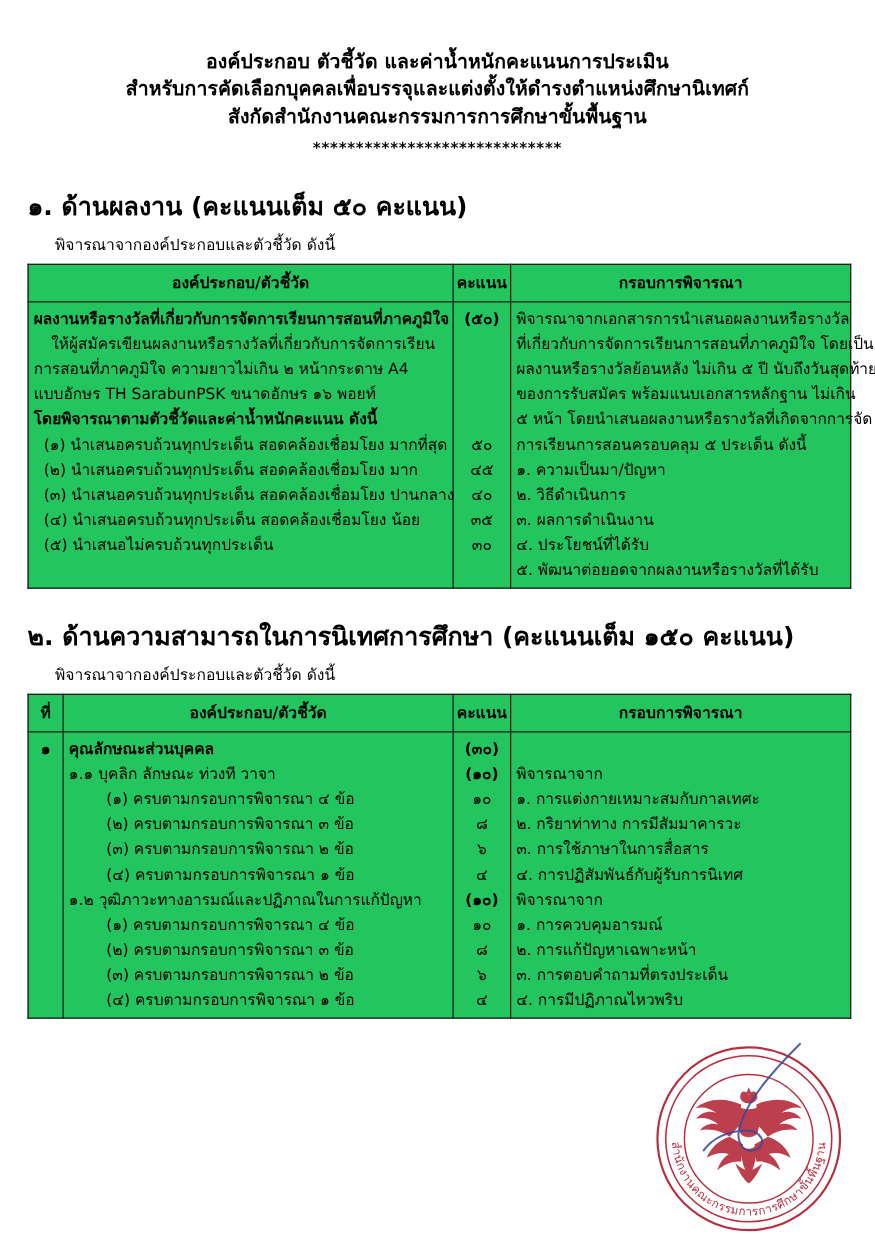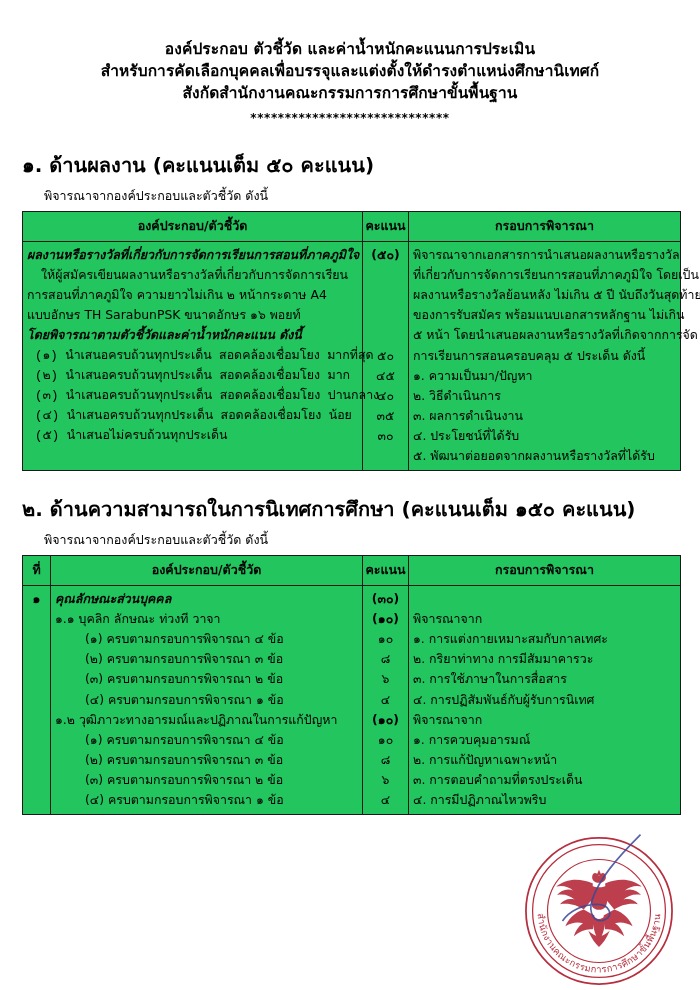--- a/index.html
+++ b/index.html
@@ -99,23 +99,23 @@
   .cell-pad-score {
     padding: 3px 4px 4px 4px;
     text-align: center;
   }
 
   .line {
     font-size: 12.4px;
     line-height: 1.62;
     white-space: nowrap;
   }
-  .line.bold { font-weight: bold; font-style: italic; }
+  .line.bold { font-weight: bold; }
   .line.ind1 { padding-left: 14px; }
-  .line.ind2 { padding-left: 8px; font-family: Liberation Mono, monospace; }
+  .line.ind2 { padding-left: 8px; }
   .line.ind3 { padding-left: 30px; }
 
   .score-line {
     font-size: 12.4px;
     line-height: 1.62;
     text-align: center;
   }
   .score-line.bold { font-weight: bold; }
   .score-blank { visibility: hidden; }
 

